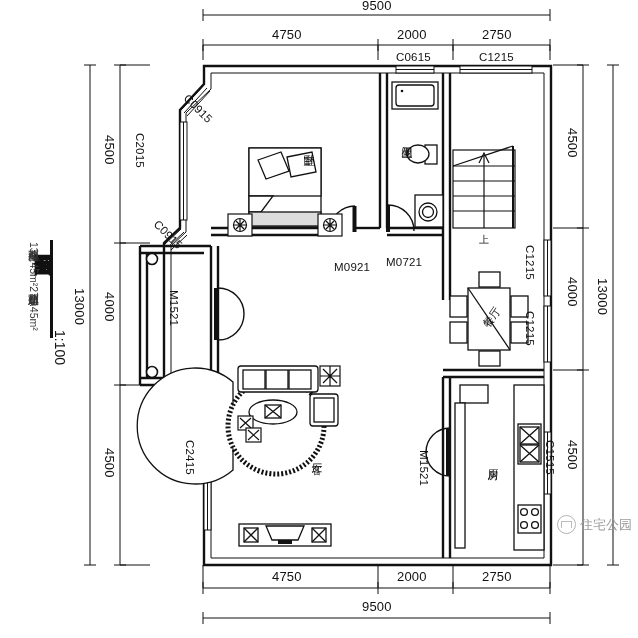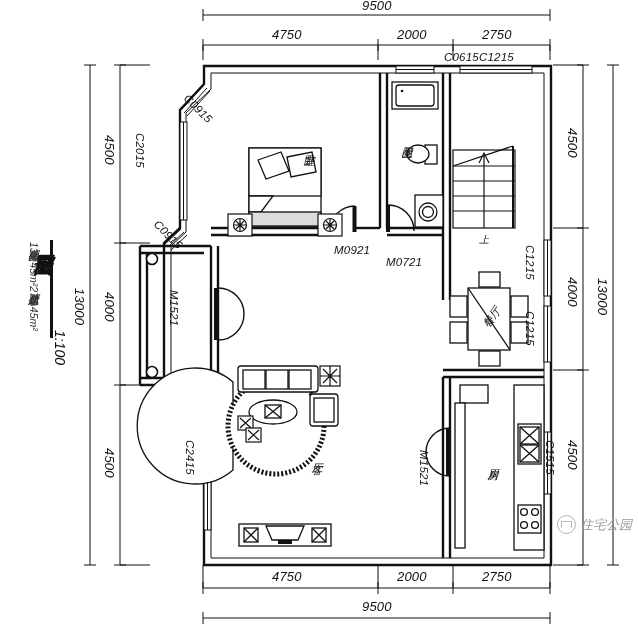--- a/index.html
+++ b/index.html
@@ -1,18 +1,18 @@
 <!DOCTYPE html>
 <html><head>
 <meta charset="utf-8">
 <style>
   html,body{margin:0;padding:0;background:#fff;}
   body{width:638px;height:638px;overflow:hidden;
        font-family:"Liberation Sans","DejaVu Sans",sans-serif;color:#111;}
-  #sheet{position:relative;width:638px;height:542px;background:#fff;font-style:italic;}
+  #sheet{position:relative;width:638px;height:542px;background:#fff;}
   #sheet svg{position:absolute;left:0;top:0;}
   .dimtxt{position:absolute;font-size:13px;color:#111;white-space:nowrap;letter-spacing:.2px;}
   .dimtxt.v{transform-origin:0 0;}
   .code{position:absolute;font-size:11.5px;color:#111;white-space:nowrap;letter-spacing:.2px;}
   .room{position:absolute;font-size:11px;color:#111;white-space:nowrap;line-height:1.0;}
   .room.v{writing-mode:vertical-rl;text-orientation:upright;letter-spacing:0px;}
   .t-main{position:absolute;left:30px;top:238px;writing-mode:vertical-rl;text-orientation:upright;
           font-size:19px;font-weight:bold;letter-spacing:1px;color:#111;}
   .t-scale{position:absolute;left:52px;top:330px;writing-mode:vertical-rl;
            font-size:14px;color:#111;letter-spacing:0px;}
@@ -357,31 +357,31 @@
   <div class="dimtxt v" style="left:117px;top:135px;transform:rotate(90deg);">4500</div>
   <div class="dimtxt v" style="left:117px;top:292px;transform:rotate(90deg);">4000</div>
   <div class="dimtxt v" style="left:117px;top:448px;transform:rotate(90deg);">4500</div>
   <div class="dimtxt v" style="left:87px;top:288px;transform:rotate(90deg);">13000</div>
 
   <div class="dimtxt v" style="left:580px;top:128px;transform:rotate(90deg);">4500</div>
   <div class="dimtxt v" style="left:580px;top:277px;transform:rotate(90deg);">4000</div>
   <div class="dimtxt v" style="left:580px;top:440px;transform:rotate(90deg);">4500</div>
   <div class="dimtxt v" style="left:610px;top:278px;transform:rotate(90deg);">13000</div>
 
-  <div class="code" style="left:396px;top:51px;margin-left:48px;">C0615</div>
+  <div class="code" style="left:396px;top:51px;">C0615</div>
   <div class="code" style="left:479px;top:51px;">C1215</div>
   <div class="code" style="left:146px;top:133px;transform:rotate(90deg);transform-origin:0 0;">C2015</div>
   <div class="code" style="left:190px;top:92px;transform:rotate(45deg);transform-origin:0 0;">C0915</div>
   <div class="code" style="left:160px;top:218px;transform:rotate(45deg);transform-origin:0 0;">C0915</div>
   <div class="code" style="left:196px;top:440px;transform:rotate(90deg);transform-origin:0 0;">C2415</div>
   <div class="code" style="left:536px;top:245px;transform:rotate(90deg);transform-origin:0 0;">C1215</div>
   <div class="code" style="left:536px;top:311px;transform:rotate(90deg);transform-origin:0 0;">C1215</div>
   <div class="code" style="left:556px;top:440px;transform:rotate(90deg);transform-origin:0 0;">C1515</div>
 
-  <div class="code" style="left:334px;top:244px;">M0921</div>
+  <div class="code" style="left:334px;top:261px;">M0921</div>
   <div class="code" style="left:386px;top:244px;margin-top:12px;">M0721</div>
   <div class="code" style="left:180px;top:290px;transform:rotate(90deg);transform-origin:0 0;">M1521</div>
   <div class="code" style="left:430px;top:450px;transform:rotate(90deg);transform-origin:0 0;">M1521</div>
 
   <div class="room v" style="left:303px;top:146px;">卧室</div>
   <div class="room v" style="left:401px;top:138px;">卫生间</div>
   <div class="room" style="left:481px;top:312px;transform:rotate(-55deg);">餐厅</div>
   <div class="room v" style="left:311px;top:455px;">客厅</div>
   <div class="room v" style="left:487px;top:460px;">厨房</div>
   <div class="stair-up" style="left:479px;top:233px;">上</div>

